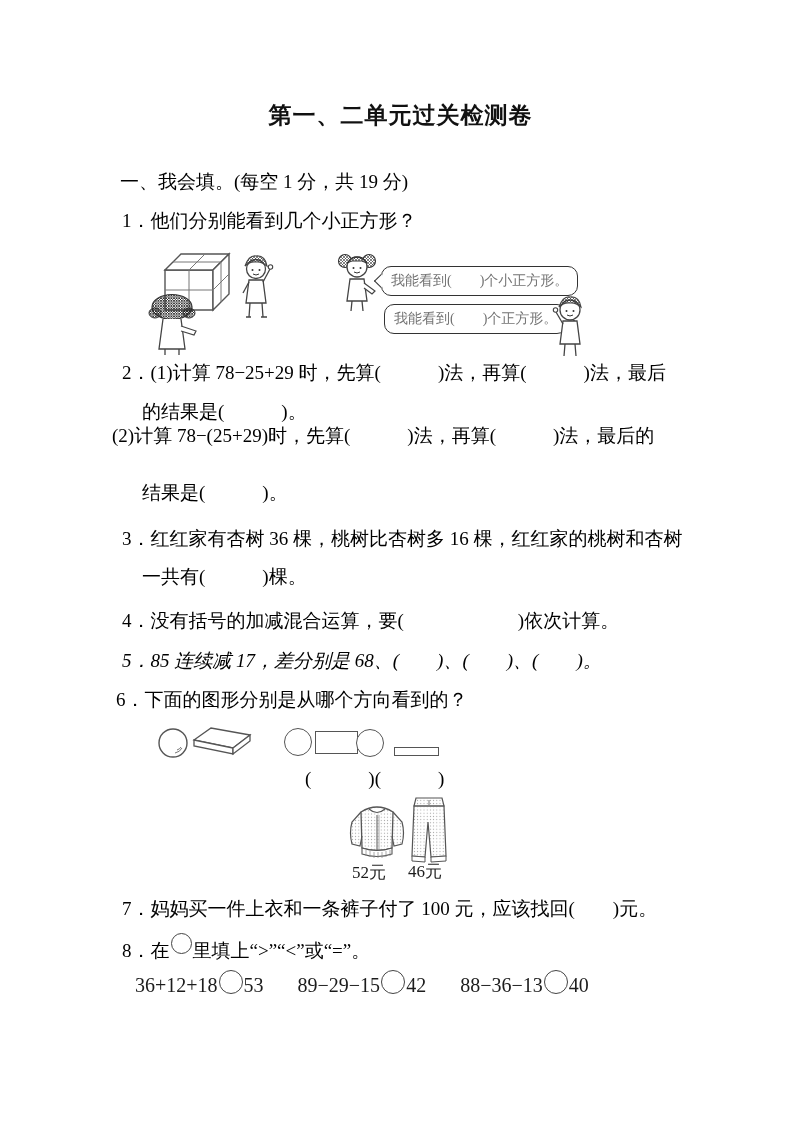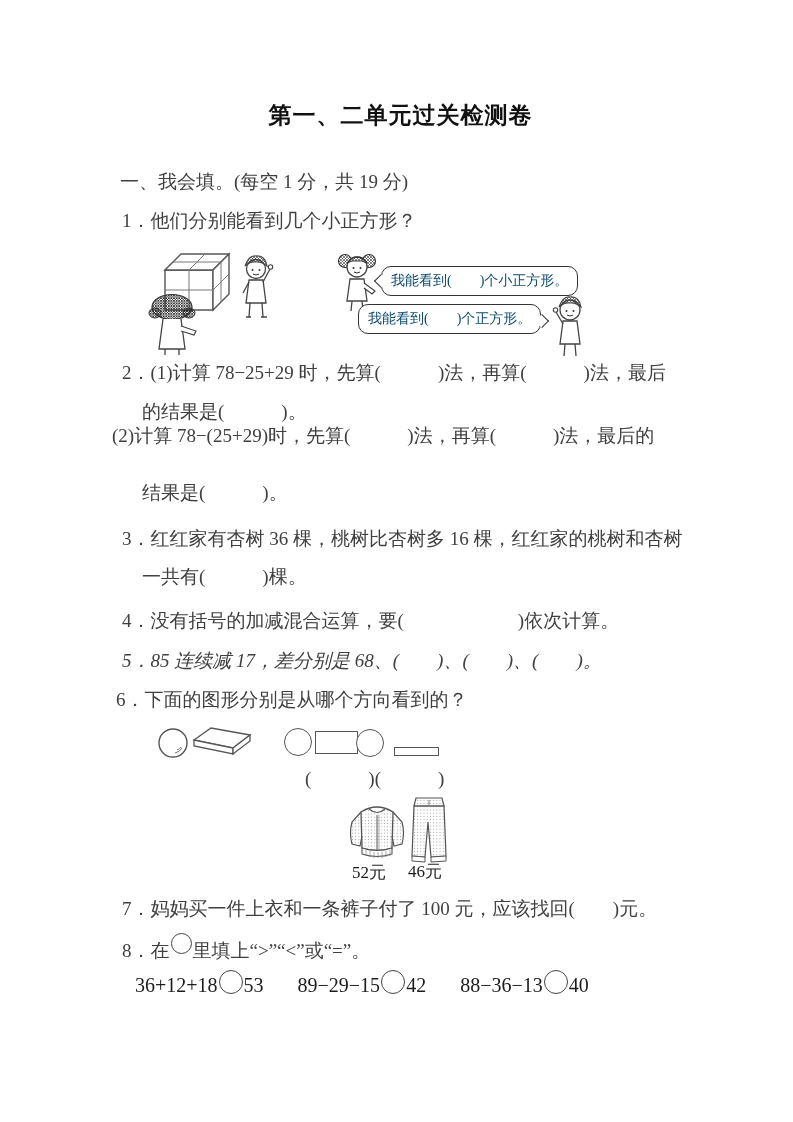--- a/index.html
+++ b/index.html
@@ -24,32 +24,32 @@
     font-weight: bold;
     font-size: 23px;
     letter-spacing: 1px;
     color: #111;
   }
   .line {
     position: absolute;
     white-space: nowrap;
     font-size: 19px;
     line-height: 1.25;
-    color: #404040;
+    color: #000000;
   }
   .fig { position: absolute; }
   .bubble {
     position: absolute;
     border: 1.5px solid #333;
     border-radius: 10px;
     background: #fff;
     font-size: 14px;
     padding: 5px 9px;
     white-space: nowrap;
-    color: #0c4a6e;
+    color: #737373;
   }
   .bubble .tail {
     position: absolute;
     width: 10px; height: 10px;
     background: #fff;
     transform: rotate(45deg);
   }
   .bubble.tail-left .tail {
     left: -6.5px; top: 9px;
     border-left: 1.5px solid #333;
@@ -178,21 +178,21 @@
       <path d="M15,28 L12,50 L32,50 L29,28 Z" fill="#fff" stroke="#444" stroke-width="1.3"></path>
       <path d="M29,32 L40,40 L37,43 L29,37" fill="#fff" stroke="#444" stroke-width="1.2"></path>
       <path d="M17,50 L16,60 M27,50 L28,60" fill="none" stroke="#444" stroke-width="1.3"></path>
     </svg>
 
     <div class="bubble tail-left" style="left:381px; top:266px;">
       <span class="tail"></span>
       <span>我能看到(　　)个小正方形。</span>
     </div>
 
-    <div class="bubble tail-right" style="left:358px; top:304px;">
+    <div class="bubble tail-right" style="left:384px; top:304px;">
       <span class="tail"></span>
       <span>我能看到(　　)个正方形。</span>
     </div>
 
     <svg class="fig" style="left:548px; top:294px;" width="44" height="66" viewBox="0 0 44 66">
       <circle cx="22" cy="16" r="10" fill="#fff" stroke="#444" stroke-width="1.3"></circle>
       <path d="M11,13 Q15,2 22,3 Q31,2 33,13 Q27,8 22,9 Q16,8 11,13 Z" fill="url(#hatchA)" stroke="#444" stroke-width="1.2"></path>
       <circle cx="18.5" cy="17" r="1" fill="#333"></circle>
       <circle cx="25.5" cy="17" r="1" fill="#333"></circle>
       <path d="M19,21 Q22,23 25,21" fill="none" stroke="#333" stroke-width="1"></path>

